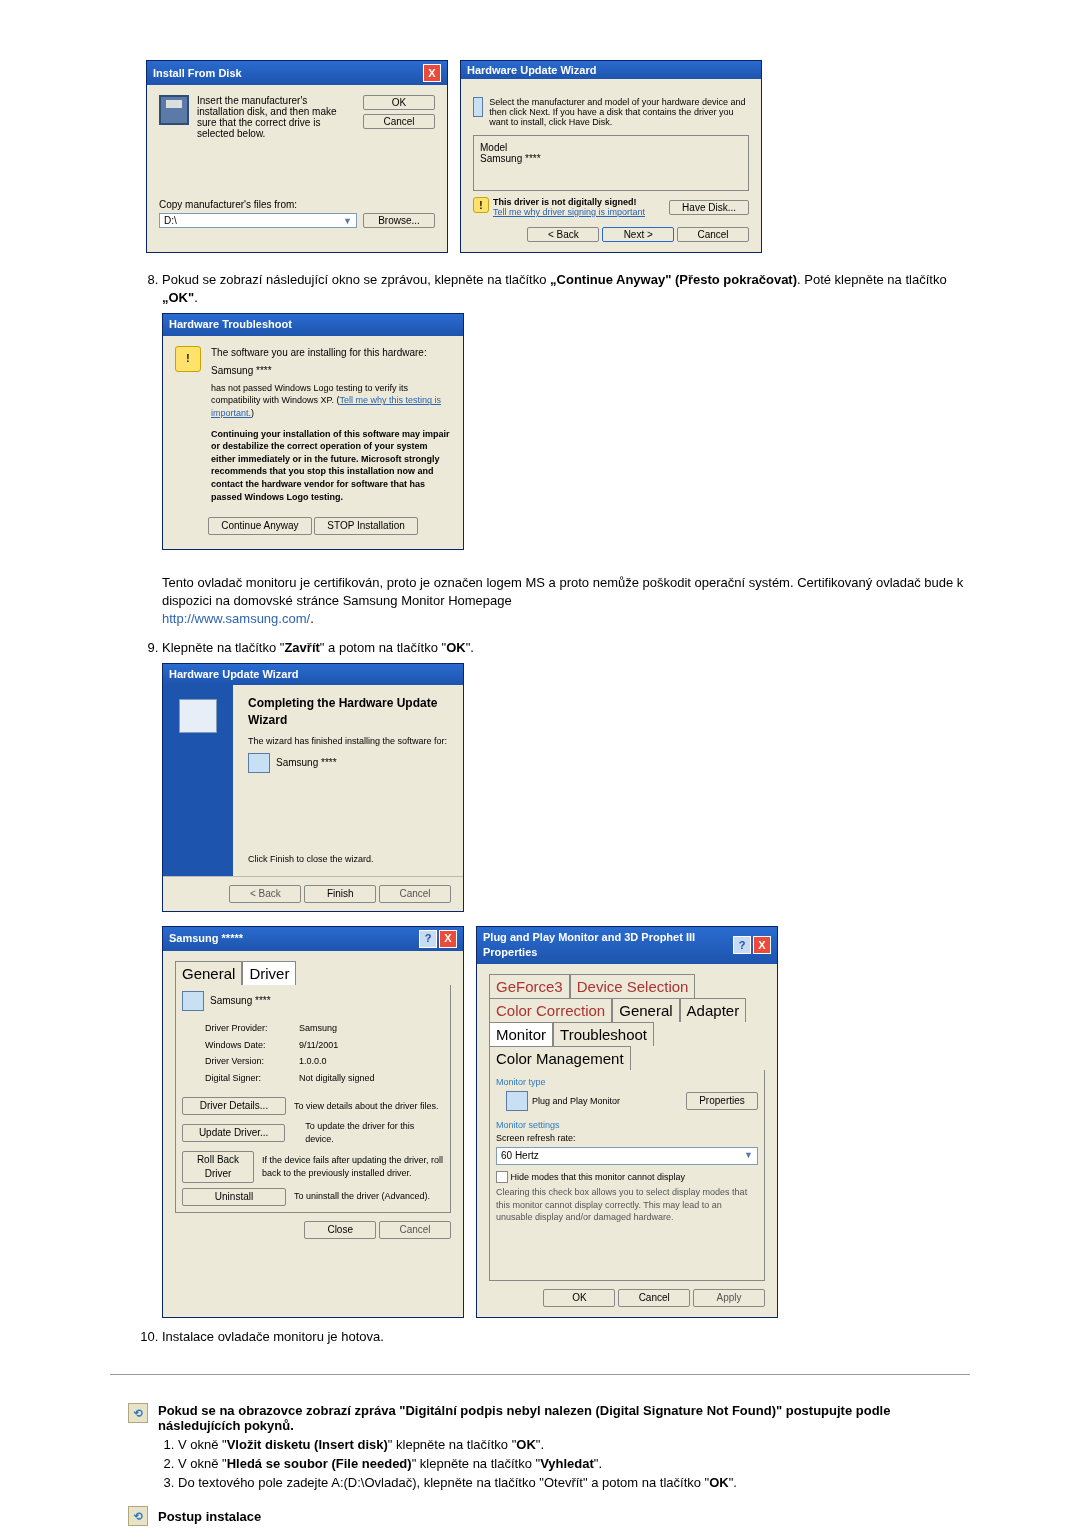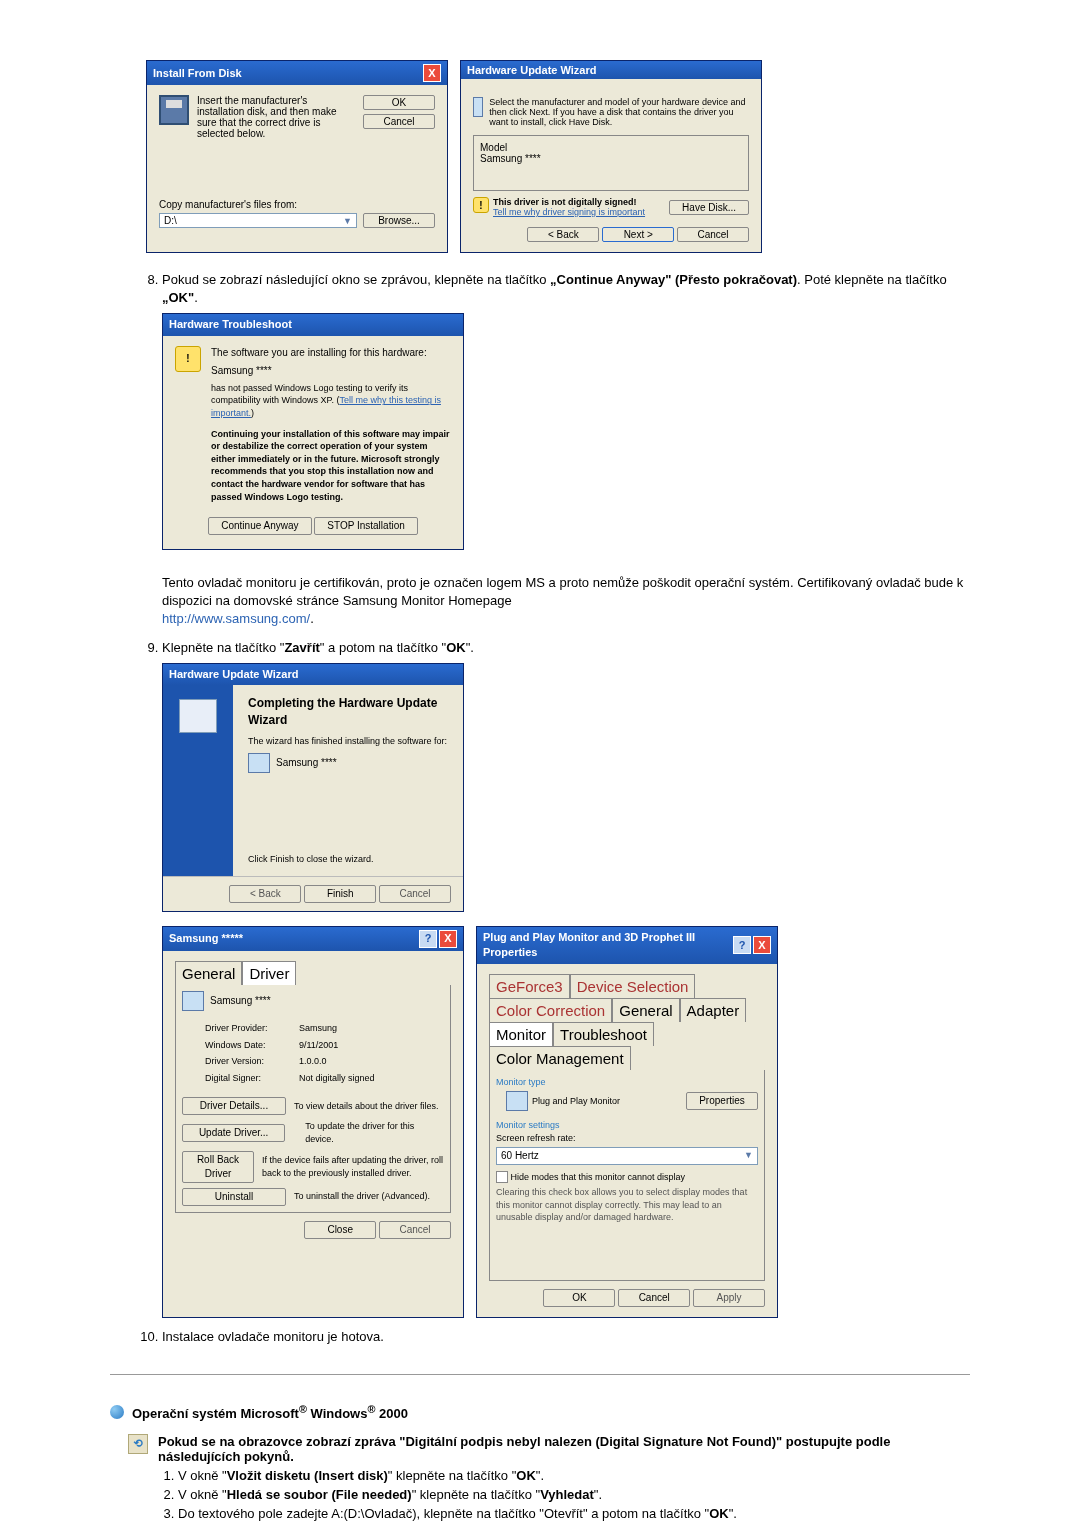--- a/index.html
+++ b/index.html
@@ -313,26 +313,20 @@
           </div>
         </div>
       </div>
     </li>
 
     <li>Instalace ovladače monitoru je hotova.</li>
   </ol>
 
   <hr class="sep">
 
-  <div class="sec-head">
-    <span class="round-bullet"></span>
-    <span>
-      <span>Operační systém Microsoft</span><sup>®</sup><span> Windows</span><sup>®</sup><span> 2000</span>
-    </span>
-  </div>
 
   <div style="display:flex;gap:10px;margin-left:18px">
     <span class="sub-icon">⟲</span>
     <div style="flex:1">
       <div class="bold">Pokud se na obrazovce zobrazí zpráva "Digitální podpis nebyl nalezen (Digital Signature Not Found)" postupujte podle následujících pokynů.</div>
       <ol class="sub">
         <li><span>V okně "</span><span class="bold">Vložit disketu (Insert disk)</span><span>" klepněte na tlačítko "</span><span class="bold">OK</span><span>".</span></li>
         <li><span>V okně "</span><span class="bold">Hledá se soubor (File needed)</span><span>" klepněte na tlačítko "</span><span class="bold">Vyhledat</span><span>".</span></li>
         <li><span>Do textového pole zadejte A:(D:\Ovladač), klepněte na tlačítko "Otevřít" a potom na tlačítko "</span><span class="bold">OK</span><span>".</span></li>
       </ol>

